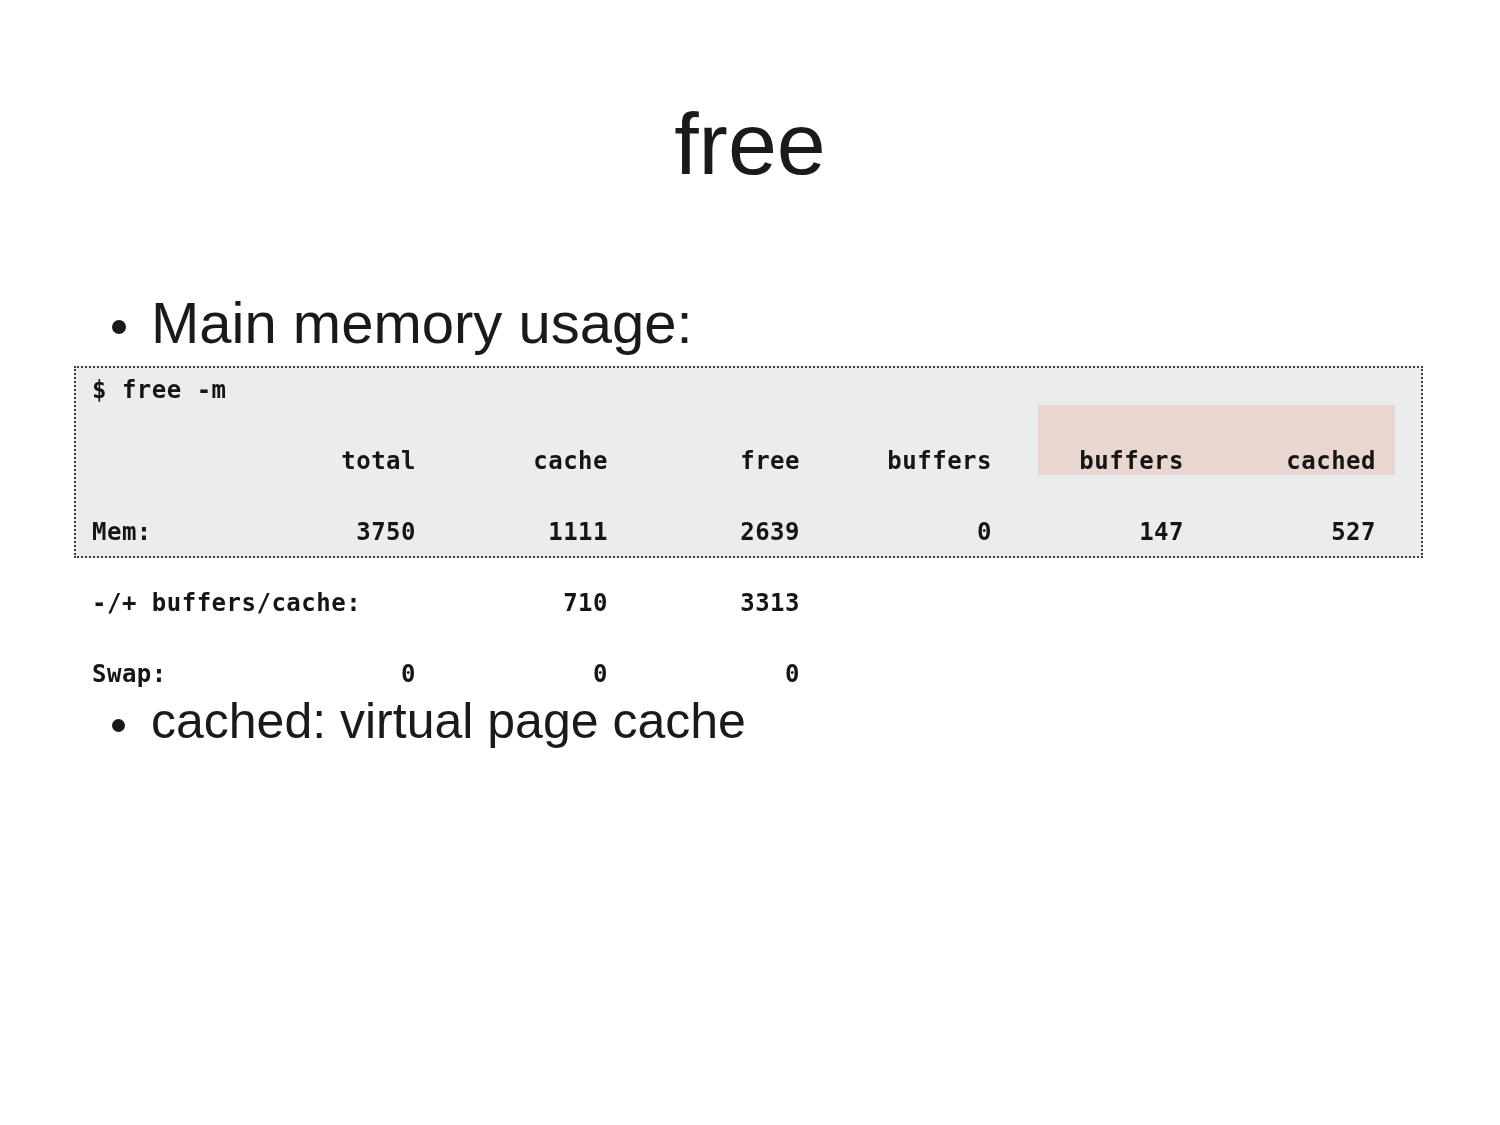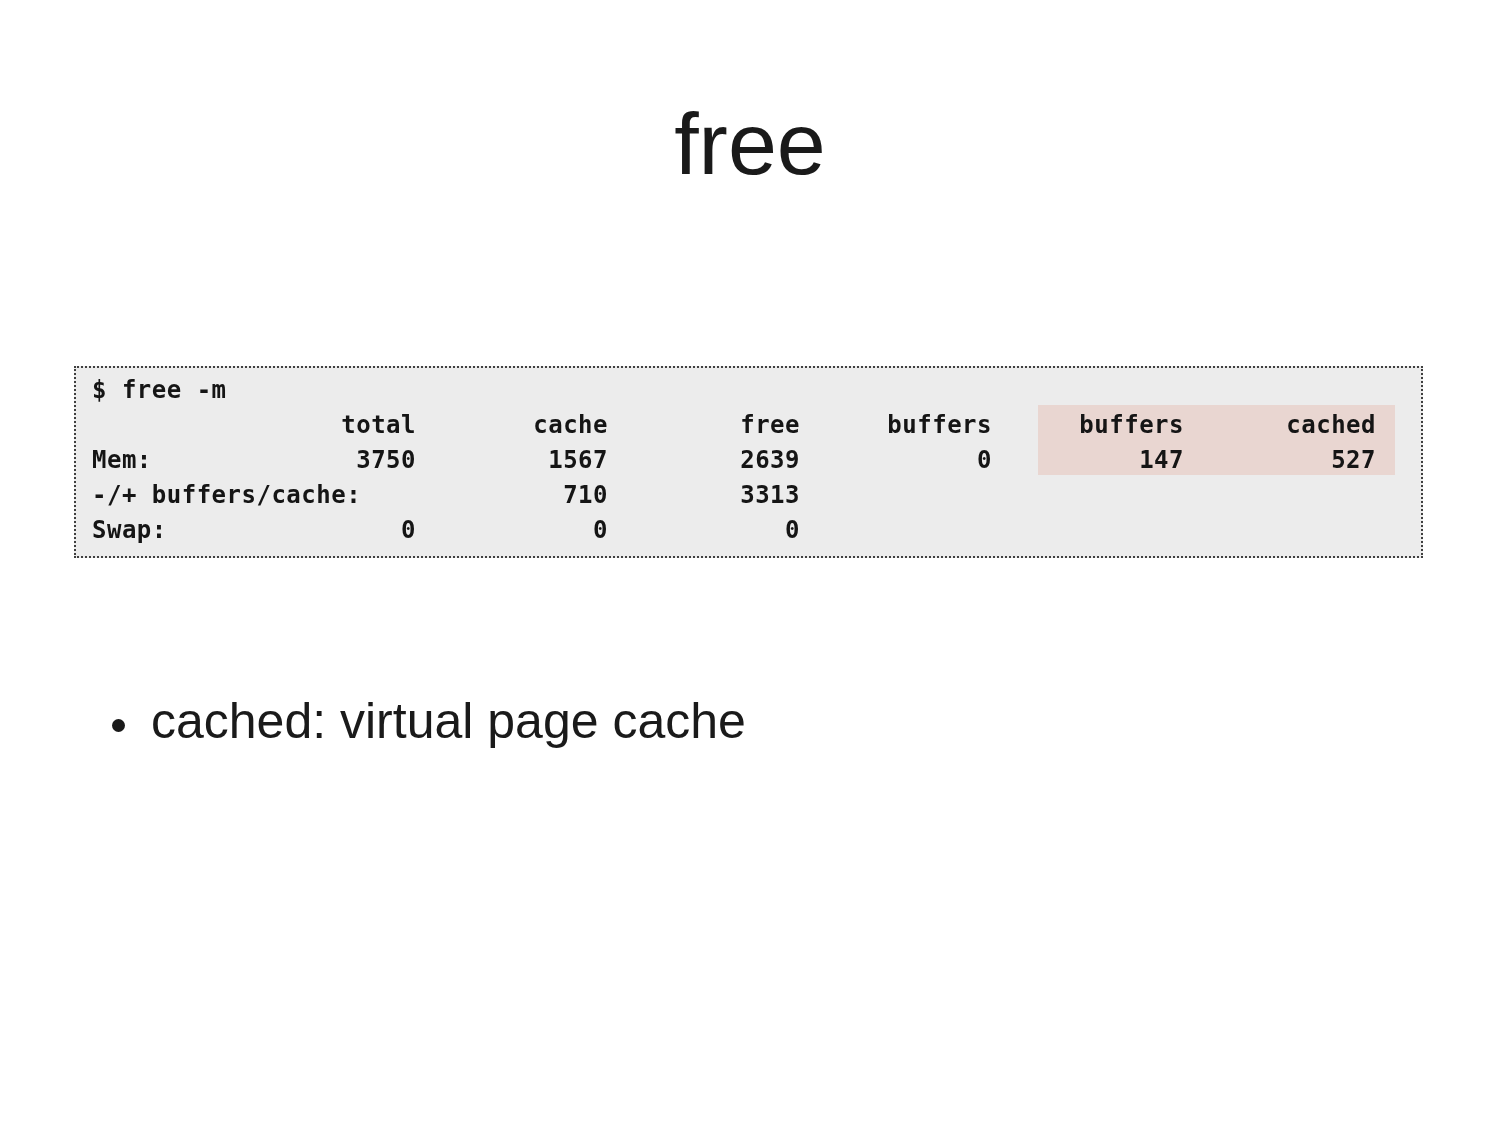--- a/index.html
+++ b/index.html
@@ -78,51 +78,56 @@
     white-space: pre;
   }
   .term-grid {
     display: grid;
     grid-template-columns: 132px repeat(6, 192px);
   }
   .term-grid .cell {
     line-height: 35px;
     text-align: right;
     white-space: pre;
+    margin-top: 36px;
   }
   .term-grid .cell.label {
     text-align: left;
     overflow: visible;
   }
 </style>
 </head>
 <body>
 
 <div class="slide">
 
   <div class="slide-title">free</div>
 
+  <div class="bullet bullet-1">
+    <span class="dot"></span>
+    <span>Main memory usage:</span>
+  </div>
 
   <div class="terminal">
     <div class="hl-overlay"></div>
     <div class="term-inner">
       <div class="cmd-line">$ free -m</div>
       <div class="term-grid">
 
         <div class="cell label"></div>
         <div class="cell">total</div>
         <div class="cell">cache</div>
         <div class="cell">free</div>
         <div class="cell">buffers</div>
         <div class="cell">buffers</div>
         <div class="cell">cached</div>
 
         <div class="cell label">Mem:</div>
         <div class="cell">3750</div>
-        <div class="cell">1567</div>
+        <div class="cell">1111</div>
         <div class="cell">2639</div>
         <div class="cell">0</div>
         <div class="cell">147</div>
         <div class="cell">527</div>
 
         <div class="cell label">-/+ buffers/cache:</div>
         <div class="cell"></div>
         <div class="cell">710</div>
         <div class="cell">3313</div>
         <div class="cell"></div>

